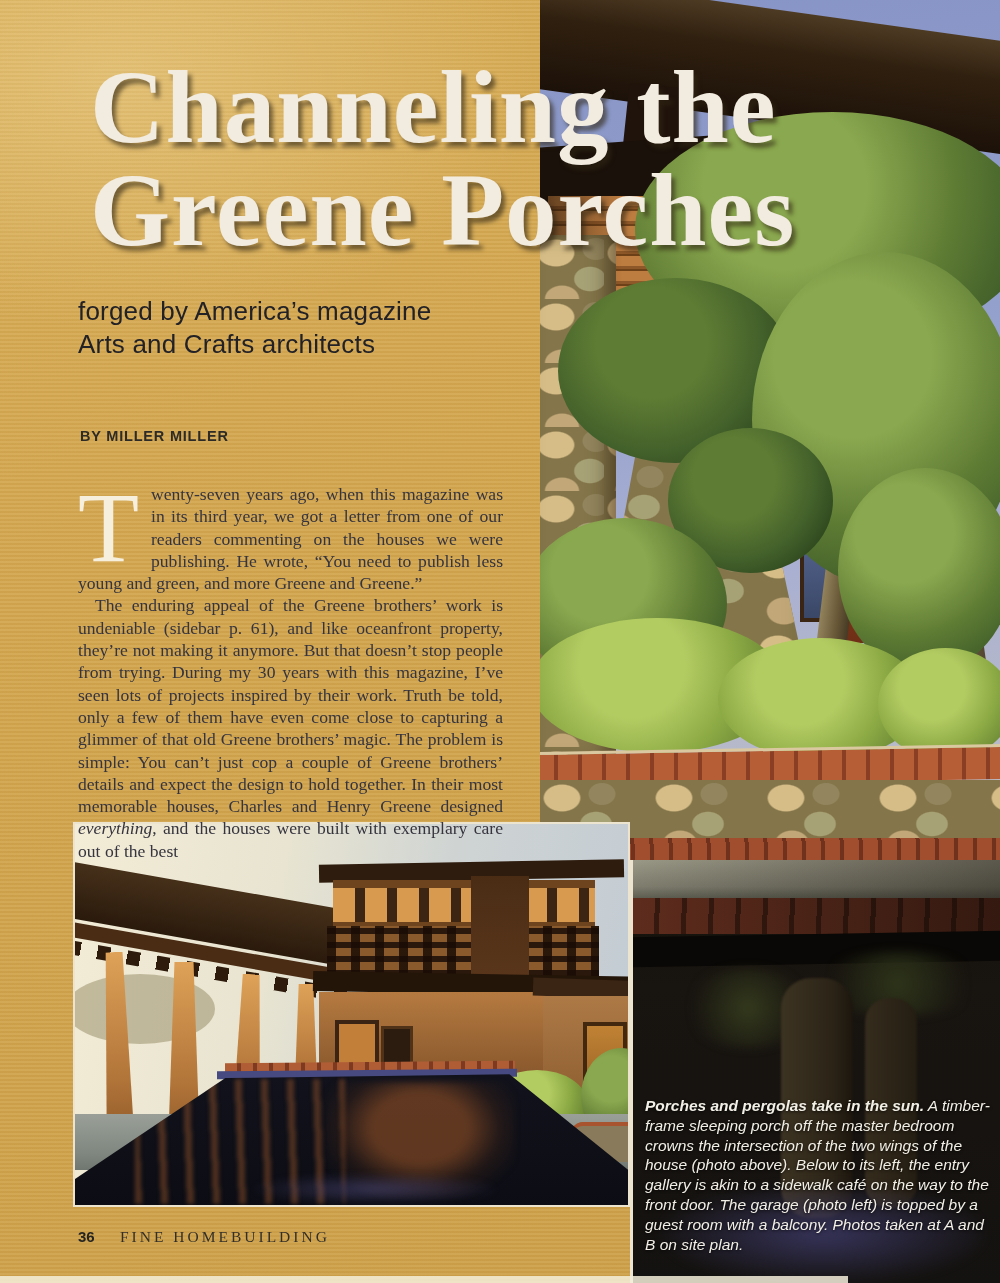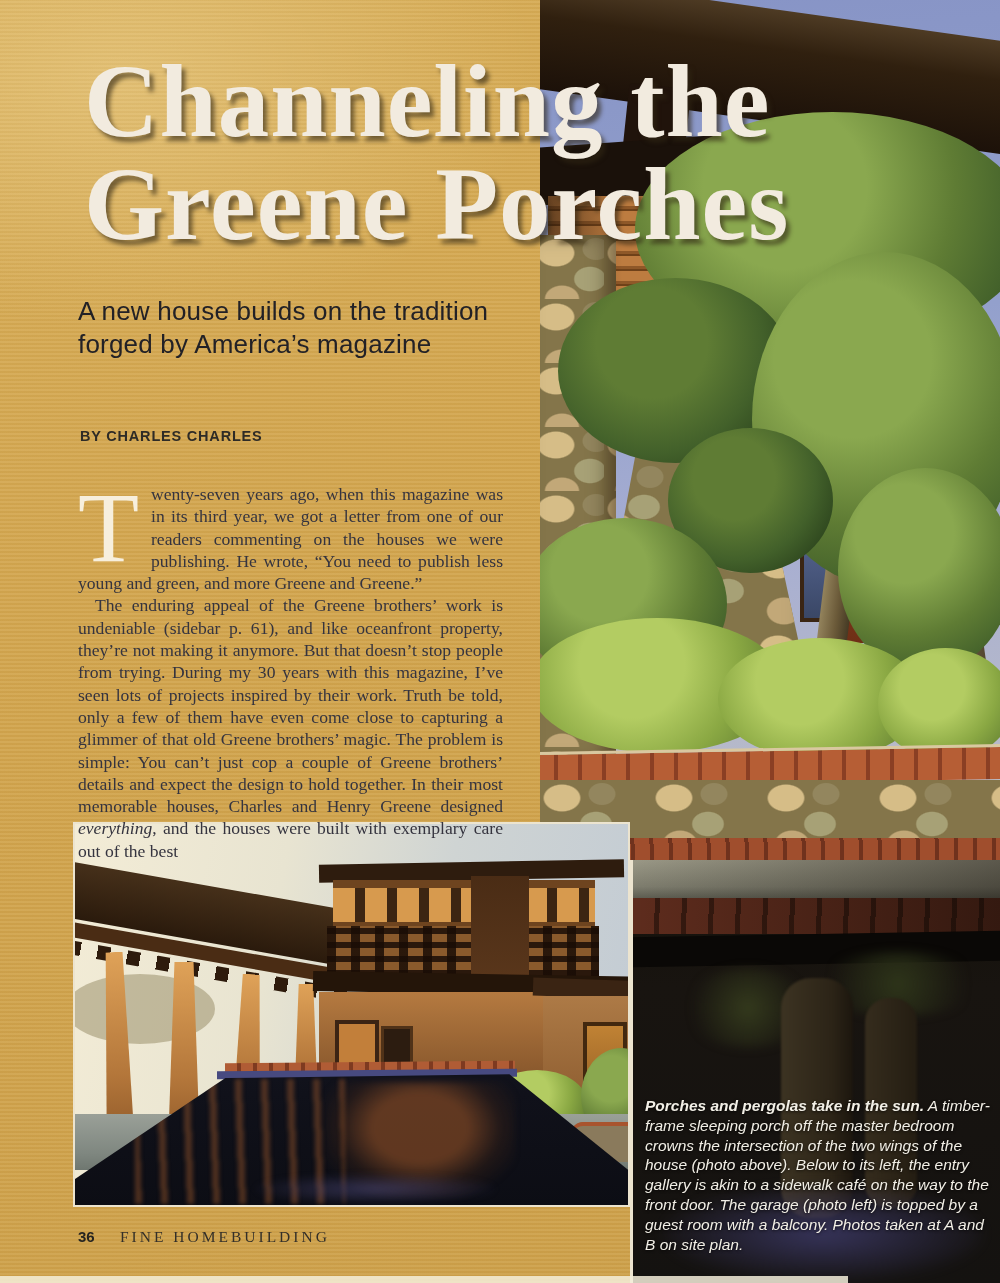--- a/index.html
+++ b/index.html
@@ -122,21 +122,21 @@
     background:linear-gradient(90deg,#3c3322,#2c2417 70%,#1c160e);}
   .gp-trunk2{left:232px;top:138px;width:52px;height:210px;border-radius:24px;filter:blur(1px);
     background:linear-gradient(90deg,#352c1d,#241d12);}
   .gp-floor{left:30px;top:326px;width:320px;height:95px;border-radius:50%;filter:blur(7px);opacity:.85;
     background:radial-gradient(ellipse,#3d3a68,rgba(0,0,0,0) 78%);}
   .caption{left:12px;right:10px;top:236px;margin:0;z-index:5;
     font:italic 15.5px/19.8px "Liberation Sans",sans-serif;color:#f2efe6;
     text-shadow:0 1px 3px rgba(0,0,0,.7);}
   .caption strong{font-weight:700;font-style:italic;}
   
-  .headline{position:absolute;left:84px;top:50px;margin:0;z-index:10;
+  .headline{position:absolute;left:84px;top:50px;margin:6px;z-index:10;
     font-family:"Liberation Serif",serif;font-weight:700;font-size:103px;line-height:103px;
     color:#f2ebdf;letter-spacing:1px;text-shadow:4px 5px 4px rgba(48,38,20,.6);}
   .headline span{display:block;white-space:nowrap;}
   .subtitle{position:absolute;left:78px;top:295px;margin:0;width:470px;z-index:10;
     font-family:"Liberation Sans",sans-serif;font-size:26px;line-height:33px;color:#222126;letter-spacing:.2px;}
   .subtitle span{display:block;}
   .byline{position:absolute;left:80px;top:428px;margin:0;z-index:10;
     font-family:"Liberation Sans",sans-serif;font-size:14.5px;font-weight:700;letter-spacing:.8px;color:#2e2b26;}
   .body-copy{position:absolute;left:78px;top:483px;width:425px;z-index:10;
     font-family:"Liberation Serif",serif;font-size:17.6px;line-height:22.3px;color:#35343f;
@@ -182,25 +182,25 @@
     <div class="hp-stones2 stonetex"></div>
     <div class="hp-paving"></div>
   </div>
 
   <h1 class="headline">
     <span>Channeling the</span>
     <span>Greene Porches</span>
   </h1>
 
   <p class="subtitle">
-    <span>A new house builds on the tradition</span>
     <span>forged by America’s magazine</span>
+    <span>Arts and Crafts architects</span>
   </p>
 
-  <p class="byline">BY CHARLES CHARLES</p>
+  <p class="byline">BY MILLER MILLER</p>
 
   <div class="body-copy">
     <p>
       <span class="dropcap">T</span>
       <span>wenty-seven years ago, when this magazine was in its third year, we got a letter from one of our readers commenting on the houses we were publishing. He wrote, “You need to publish less young and green, and more Greene and Greene.”</span>
     </p>
     <p class="para2">
       <span>The enduring appeal of the Greene brothers’ work is undeniable (sidebar p. 61), and like oceanfront property, they’re not making it anymore. But that doesn’t stop people from trying. During my 30 years with this magazine, I’ve seen lots of projects inspired by their work. Truth be told, only a few of them have even come close to capturing a glimmer of that old Greene brothers’ magic. The problem is simple: You can’t just cop a couple of Greene brothers’ details and expect the design to hold together. In their most memorable houses, Charles and Henry Greene designed </span><em>everything</em><span>, and the houses were built with exemplary care out of the best</span>
     </p>
   </div>

